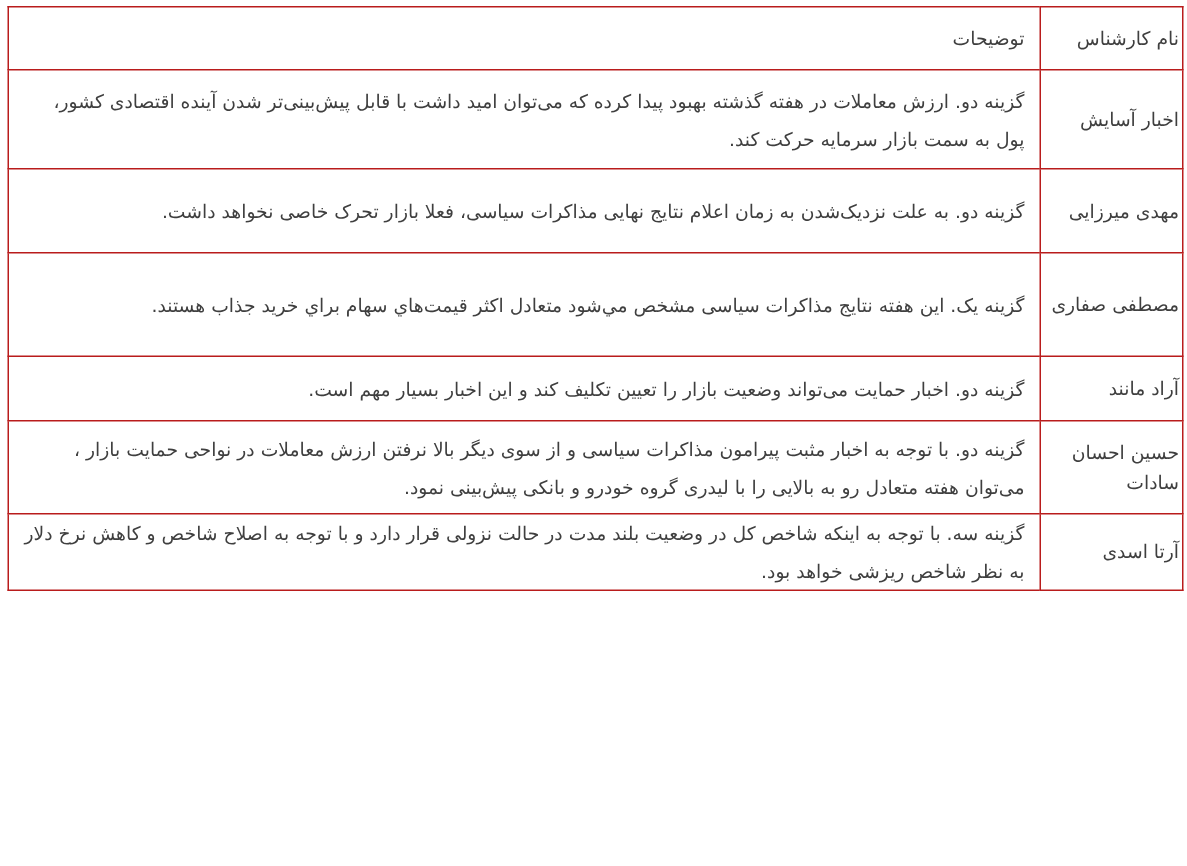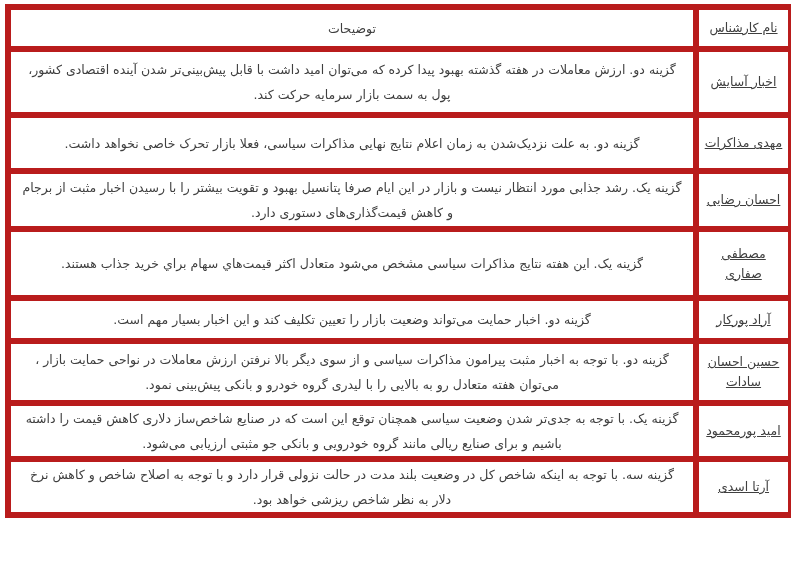--- a/index.html
+++ b/index.html
@@ -20,32 +20,32 @@
   .experts-table {
     position: absolute;
     top: 4px;
     left: 5px;
     width: 783px;
     border-collapse: collapse;
     table-layout: fixed;
     direction: rtl;
   }
   .experts-table td, .experts-table th {
-    border: 6px solid #b91c1c;
+    border: 1px solid #b91c1c;
     color: #3f3f3f;
     font-size: 12.5px;
     font-weight: normal;
-    text-align: center;
+    text-align: right;
     vertical-align: middle;
     background: #ffffff;
     overflow: hidden;
   }
   .col-name  { width: 95px; }
   .col-desc  { width: 688px; }
-  .name-cell { padding: 4px 2px; font-size: 12.5px; line-height: 20px; text-decoration: underline; }
+  .name-cell { padding: 4px 2px; font-size: 12.5px; line-height: 20px; }
   .desc-cell { padding: 0 10px; line-height: 25px; }
   tr.hdr { height: 42px; }
   tr.r0  { height: 66px; }
   tr.r1  { height: 56px; }
   tr.r2  { height: 58px; }
   tr.r3  { height: 69px; }
   tr.r4  { height: 43px; }
   tr.r5  { height: 62px; }
   tr.r6  { height: 41px; }
   tr.r7  { height: 42px; }
@@ -64,42 +64,34 @@
     <tbody>
       <tr class="hdr">
         <th class="name-cell">نام کارشناس</th>
         <th class="desc-cell">توضیحات</th>
       </tr>
       <tr class="r0">
         <td class="name-cell">اخبار آسایش</td>
         <td class="desc-cell">گزینه دو. ارزش معاملات در هفته گذشته بهبود پیدا کرده که می‌توان امید داشت با قابل پیش‌بینی‌تر شدن آینده اقتصادی کشور، پول به سمت بازار سرمایه حرکت کند.</td>
       </tr>
       <tr class="r1">
-        <td class="name-cell">مهدی مذاکرات</td>
+        <td class="name-cell">مهدی میرزایی</td>
         <td class="desc-cell">گزینه دو. به علت نزدیک‌شدن به زمان اعلام نتایج نهایی مذاکرات سیاسی، فعلا بازار تحرک خاصی نخواهد داشت.</td>
-      </tr>
-      <tr class="r2">
-        <td class="name-cell">احسان رضایی</td>
-        <td class="desc-cell">گزینه یک. رشد جذابی مورد انتظار نیست و بازار در این ایام صرفا پتانسیل بهبود و تقویت بیشتر را با رسیدن اخبار مثبت از برجام و کاهش قیمت‌گذاری‌های دستوری دارد.</td>
       </tr>
       <tr class="r3">
         <td class="name-cell">مصطفی صفاری</td>
         <td class="desc-cell">گزینه یک. این هفته نتایج مذاکرات سیاسی مشخص مي‌شود متعادل اکثر قیمت‌هاي سهام براي خرید جذاب هستند.</td>
       </tr>
       <tr class="r4">
-        <td class="name-cell">آراد پورکار</td>
+        <td class="name-cell">آراد مانند</td>
         <td class="desc-cell">گزینه دو. اخبار حمایت می‌تواند وضعیت بازار را تعیین تکلیف کند و این اخبار بسیار مهم است.</td>
       </tr>
       <tr class="r5">
         <td class="name-cell">حسین احسان سادات</td>
         <td class="desc-cell">گزینه دو. با توجه به اخبار مثبت پیرامون مذاکرات سیاسی و از سوی دیگر بالا نرفتن ارزش معاملات در نواحی حمایت بازار ، می‌توان هفته متعادل رو به بالایی را با لیدری گروه خودرو و بانکی پیش‌بینی نمود.</td>
-      </tr>
-      <tr class="r8">
-        <td class="name-cell">امید پورمحمود</td>
-        <td class="desc-cell">گزینه یک. با توجه به جدی‌تر شدن وضعیت سیاسی همچنان توقع این است که در صنایع شاخص‌ساز دلاری کاهش قیمت را داشته باشیم و برای صنایع ریالی مانند گروه خودرویی و بانکی جو مثبتی ارزیابی می‌شود.</td>
       </tr>
       <tr class="r9">
         <td class="name-cell">آرتا اسدی</td>
         <td class="desc-cell">گزینه سه. با توجه به اینکه شاخص کل در وضعیت بلند مدت در حالت نزولی قرار دارد و با توجه به اصلاح شاخص و کاهش نرخ دلار به نظر شاخص ریزشی خواهد بود.</td>
       </tr>
     </tbody>
   </table>
 </div>
 
 </body></html>

